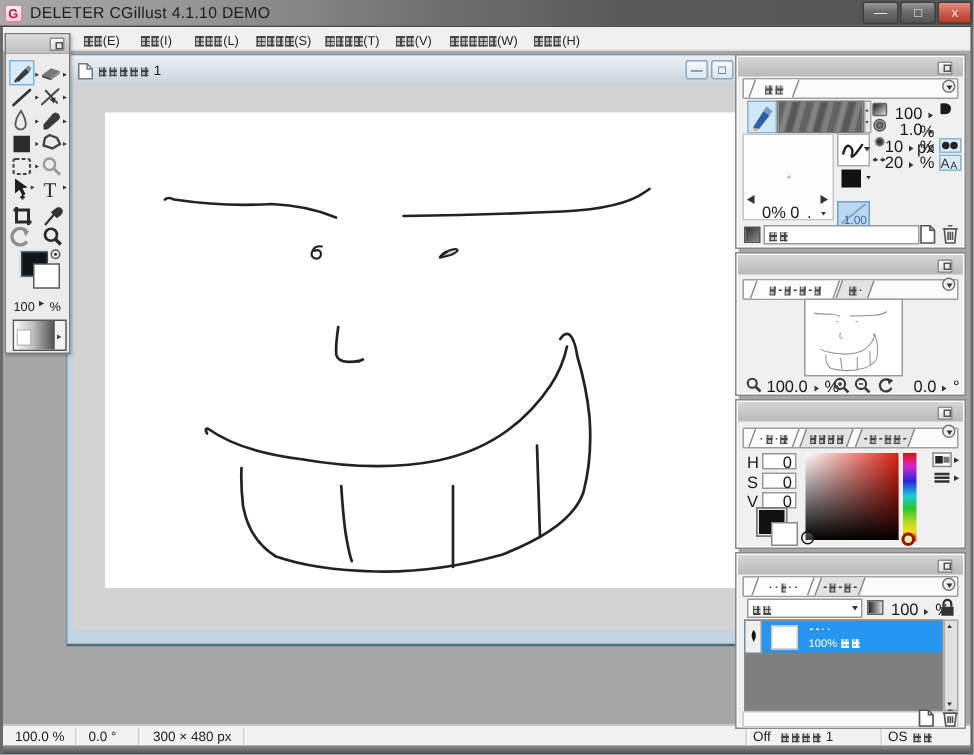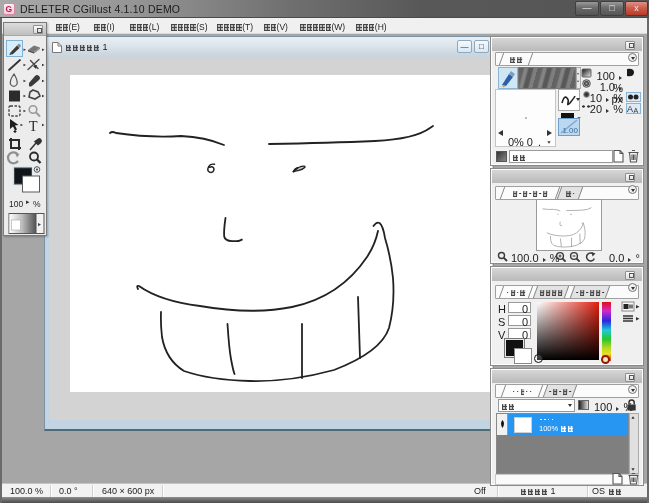--- a/index.html
+++ b/index.html
@@ -262,21 +262,21 @@
   <div class="abs" style="left:67px;top:52px;width:22px;height:22px;background:#fff;border:1px solid #aaa">
     <svg width="20" height="20">
         <path d="M3,13 Q5,5 8,8 Q10,10 9,13 Q8,16 11,13 Q15,8 16,6" fill="none" stroke="#222" stroke-width="1.6"></path>
       </svg>
     <span class="trid" style="position:absolute;right:-1px;top:8px"></span>
   </div>
 
   <div class="abs" style="left:70px;top:76px;width:13px;height:12px;background:#111"></div>
   <span class="trid" style="position:absolute;left:86px;top:80px;transform:scale(.8)"></span>
 
-  <div class="abs" style="left:67px;top:81px;width:22px;height:18px;background:#bcd8f0;border:1px solid #6f9fc8">
+  <div class="abs" style="left:67px;top:97px;width:22px;height:18px;background:#bcd8f0;border:1px solid #6f9fc8">
     <svg width="20" height="16">
         <path d="M2,14 L18,1" stroke="#7fa8cc" stroke-width="1.5"></path>
       </svg>
     <span style="position:absolute;right:1px;bottom:0;font-size:8px;color:#3a6a96">1.00</span>
   </div>
 
   <div class="abs" style="left:5px;top:114px;width:11px;height:11px;background:linear-gradient(135deg,#333,#888);border:1px solid #555"></div>
   <div class="abs" style="left:18px;top:113px;width:104px;height:13px;background:#fff;border:1px solid #9a9a9a">
       <span class="fk" style="position:absolute;left:2px;top:2.5px"><i class="k s"></i><i class="k s"></i></span>
     </div>
@@ -430,25 +430,25 @@
     <g transform="translate(16,0)">
         <path d="M2.5,3.5 L10.5,3.5 L9.5,12 L3.5,12Z" fill="#f4f4f4" stroke="#555" stroke-width="1.1"></path>
         <path d="M1.5,3.5 L11.5,3.5 M5,1.5 L8,1.5 M5,5.5 L5,10 M6.5,5.5 L6.5,10 M8,5.5 L8,10" stroke="#555" stroke-width="1.1"></path>
       </g>
   </svg>
 </div>
 
 <div class="abs" id="statusbar">
   <span style="position:absolute;left:8px;top:2px">100.0 %</span>
   <span style="position:absolute;left:57px;top:2px">0.0 °</span>
-  <span style="position:absolute;left:100px;top:2px">640 × 600 px</span>
+  <span style="position:absolute;left:100px;top:2px">300 × 480 px</span>
   <span class="sep" style="left:48px"></span>
     <span class="sep" style="left:90px"></span>
     <span class="sep" style="left:160px"></span>
     <span class="sep" style="left:495px"></span>
     <span class="sep" style="left:585px"></span>
-  <span style="position:absolute;left:472px;top:2px">Off</span>
+  <span style="position:absolute;left:500px;top:2px">Off</span>
   <span style="position:absolute;left:518px;top:2px"><i class="k s"></i><i class="k s"></i><i class="k s"></i><i class="k s"></i> 1</span>
   <span style="position:absolute;left:590px;top:2px">OS <i class="k s"></i><i class="k s"></i></span>
 </div>
 <div class="abs" id="botframe"></div>
 <div class="abs" id="lframe"></div>
 <div class="abs" id="rframe"></div>
 
 </body></html>

